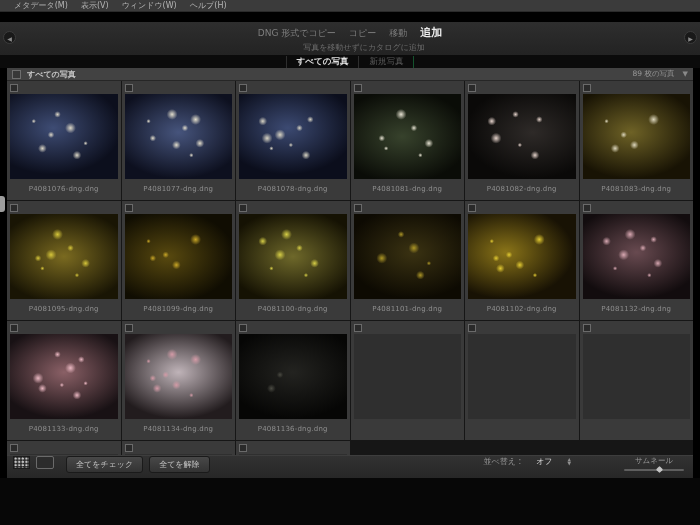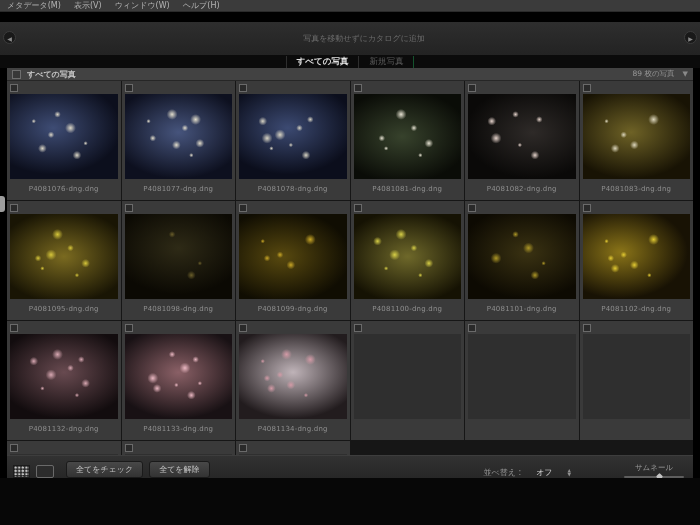--- a/index.html
+++ b/index.html
@@ -1,19 +1,19 @@
 <!DOCTYPE html>
 <html><head>
 <meta charset="utf-8">
 <style>
   html,body{margin:0;padding:0}
   body{width:700px;height:525px;background:#000;font-family:"DejaVu Sans","Liberation Sans",sans-serif;position:relative;overflow:hidden;-webkit-font-smoothing:antialiased}
 
   
-  .menubar{position:absolute;top:0;left:0;width:700px;height:12px;background:#3b3b3b;border-bottom:1px solid #2a2a2a;display:flex;align-items:flex-start;gap:13px;padding-left:7px;box-sizing:border-box}
+  .menubar{position:absolute;top:0;left:0;width:700px;height:12px;background:#3b3b3b;border-bottom:1px solid #2a2a2a;display:flex;align-items:flex-start;gap:13px;padding-left:14px;box-sizing:border-box}
   .menu-item{font-size:8px;color:#b4b4b4;white-space:nowrap;cursor:default}
 
   
   .header{position:absolute;top:22px;left:0;width:700px;height:33px;background:linear-gradient(#2e2e2e,#232323);border-bottom:1px solid #101010;display:flex;flex-direction:column;justify-content:center;align-items:center;gap:2px}
   .hopts{display:flex;align-items:baseline;gap:13px}
   .hopt{font-size:9px;color:#7d7d7d;white-space:nowrap}
   .hopt.sel{font-size:11px;color:#ececec;font-weight:bold}
   .hsub{font-size:8px;color:#6c6c6c;transform:translateX(14px);white-space:nowrap}
   .edge-arrow{position:absolute;top:31px;width:13px;height:13px;border-radius:50%;background:#191919;border:1px solid #3c3c3c;color:#8a8a8a;font-size:6px;line-height:13px;text-align:center;box-sizing:border-box}
   .edge-arrow.left{left:3px}
@@ -33,21 +33,21 @@
   .gb-tri{font-size:7px;color:#8a8a8a;margin-left:8px}
 
   
   .grid{position:absolute;top:81px;left:7px;width:686px;height:374px;background:#161616;display:grid;grid-template-columns:repeat(6,1fr);grid-auto-rows:119px;gap:1px;overflow:hidden}
   .cell{position:relative;background:#3a3a3a}
   .cb{position:absolute;top:3px;left:3px;width:8px;height:8px;border:1px solid #6a6a6a;background:rgba(15,15,15,.35);box-sizing:border-box}
   .photo{position:absolute;left:3px;right:3px;top:13px;bottom:21px;background:#181818}
   .fname{position:absolute;bottom:7px;left:0;width:100%;text-align:center;font-size:7px;color:#8e8e8e;letter-spacing:.2px;white-space:nowrap}
 
   
-  .toolbar{position:absolute;top:455px;left:7px;width:686px;height:23px;background:linear-gradient(#323232,#272727);border-top:1px solid #3d3d3d;display:flex;align-items:flex-end;gap:6px;padding:0 6px;box-sizing:border-box}
+  .toolbar{position:absolute;top:455px;left:7px;width:686px;height:23px;background:linear-gradient(#323232,#272727);border-top:1px solid #3d3d3d;display:flex;align-items:flex-start;gap:6px;padding:0 6px;box-sizing:border-box}
   .gridicon{width:15px;height:11px;border:1px solid #1c1c1c;background-color:#2a2a2a;background-image:radial-gradient(circle 1px at 1.6px 1.6px,#c8c8c8 1px,transparent 1.4px);background-size:3.6px 3.3px}
   .loupeicon{width:16px;height:11px;border:1px solid #6a6a6a;border-radius:2px;background:#2c2c2c;margin-right:6px}
   .tbtn{height:15px;padding:0 9px;background:linear-gradient(#484848,#333);border:1px solid #1a1a1a;border-radius:3px;color:#c2c2c2;font-size:8px;display:flex;align-items:center;white-space:nowrap}
   .sortgrp{margin-left:auto;display:flex;align-items:center;gap:15px}
   .sortlabel{font-size:8px;color:#969696;white-space:nowrap}
   .sortval{font-size:8px;color:#dcdcdc;font-weight:normal;white-space:nowrap}
   .stepper{display:flex;flex-direction:column;font-size:4.5px;line-height:3.6px;color:#909090}
   .thumbgrp{margin-left:46px;margin-right:2px;width:62px;display:flex;flex-direction:column;align-items:center;gap:3px}
   .thumblabel{font-size:7.5px;color:#9a9a9a;white-space:nowrap}
   .slider{position:relative;width:60px;height:2px;background:#5e5e5e;border-radius:1px}
@@ -62,20 +62,26 @@
 <body>
 
 <div class="menubar">
     <span class="menu-item">メタデータ(M)</span>
     <span class="menu-item">表示(V)</span>
     <span class="menu-item">ウィンドウ(W)</span>
     <span class="menu-item">ヘルプ(H)</span>
   </div>
 
 <div class="header">
+  <div class="hopts">
+      <span class="hopt">DNG 形式でコピー</span>
+      <span class="hopt">コピー</span>
+      <span class="hopt">移動</span>
+      <span class="hopt sel">追加</span>
+    </div>
   <div class="hsub">写真を移動せずにカタログに追加</div>
 </div>
 <div class="edge-arrow left">◀</div>
 <div class="edge-arrow right">▶</div>
 
 <div class="tabstrip">
     <span class="tab active">すべての写真</span>
     <span class="tab">新規写真</span>
   </div>
 
@@ -117,25 +123,20 @@
     <div class="photo" style="background: radial-gradient(6px at 48% 60%, rgb(220, 214, 188), rgba(0, 0, 0, 0) 72%), radial-gradient(7.5px at 66% 30%, rgb(220, 214, 188), rgba(0, 0, 0, 0) 72%), radial-gradient(3px at 22% 32%, rgb(220, 214, 188), rgba(0, 0, 0, 0) 72%), radial-gradient(4.5px at 38% 48%, rgb(220, 214, 188), rgba(0, 0, 0, 0) 72%), radial-gradient(6px at 30% 64%, rgb(220, 214, 188), rgba(0, 0, 0, 0) 72%), radial-gradient(75% 65% at 45% 45%, rgb(110, 98, 38) 0%, rgb(24, 19, 4) 84%);"></div>
     <div class="fname">P4081083-dng.dng</div>
   </div>
     <div class="cell">
     <span class="cb"></span>
     <div class="photo" style="background: radial-gradient(7.5px at 38% 48%, rgb(214, 198, 58), rgba(0, 0, 0, 0) 72%), radial-gradient(3px at 30% 64%, rgb(214, 198, 58), rgba(0, 0, 0, 0) 72%), radial-gradient(4.5px at 56% 40%, rgb(214, 198, 58), rgba(0, 0, 0, 0) 72%), radial-gradient(6px at 70% 58%, rgb(214, 198, 58), rgba(0, 0, 0, 0) 72%), radial-gradient(7.5px at 44% 24%, rgb(214, 198, 58), rgba(0, 0, 0, 0) 72%), radial-gradient(3px at 62% 72%, rgb(214, 198, 58), rgba(0, 0, 0, 0) 72%), radial-gradient(4.5px at 26% 52%, rgb(214, 198, 58), rgba(0, 0, 0, 0) 72%), radial-gradient(75% 65%, rgb(122, 106, 32) 0%, rgb(25, 21, 4) 84%);"></div>
     <div class="fname">P4081095-dng.dng</div>
   </div>
     <div class="cell">
     <span class="cb"></span>
-    <div class="photo" style="background: radial-gradient(3px at 70% 58%, rgb(106, 94, 42), rgba(0, 0, 0, 0) 72%), radial-gradient(4.5px at 44% 24%, rgb(106, 94, 42), rgba(0, 0, 0, 0) 72%), radial-gradient(6px at 62% 72%, rgb(106, 94, 42), rgba(0, 0, 0, 0) 72%), radial-gradient(75% 65% at 50% 40%, rgb(46, 42, 22) 0%, rgb(11, 9, 3) 84%);"></div>
-    <div class="fname">P4081098-dng.dng</div>
-  </div>
-    <div class="cell">
-    <span class="cb"></span>
     <div class="photo" style="background: radial-gradient(4.5px at 26% 52%, rgb(200, 166, 38), rgba(0, 0, 0, 0) 72%), radial-gradient(6px at 48% 60%, rgb(200, 166, 38), rgba(0, 0, 0, 0) 72%), radial-gradient(7.5px at 66% 30%, rgb(200, 166, 38), rgba(0, 0, 0, 0) 72%), radial-gradient(3px at 22% 32%, rgb(200, 166, 38), rgba(0, 0, 0, 0) 72%), radial-gradient(4.5px at 38% 48%, rgb(200, 166, 38), rgba(0, 0, 0, 0) 72%), radial-gradient(75% 65% at 40% 50%, rgb(88, 73, 15) 0%, rgb(16, 13, 2) 84%);"></div>
     <div class="fname">P4081099-dng.dng</div>
   </div>
     <div class="cell">
     <span class="cb"></span>
     <div class="photo" style="background: radial-gradient(6px at 22% 32%, rgb(214, 206, 70), rgba(0, 0, 0, 0) 72%), radial-gradient(7.5px at 38% 48%, rgb(214, 206, 70), rgba(0, 0, 0, 0) 72%), radial-gradient(3px at 30% 64%, rgb(214, 206, 70), rgba(0, 0, 0, 0) 72%), radial-gradient(4.5px at 56% 40%, rgb(214, 206, 70), rgba(0, 0, 0, 0) 72%), radial-gradient(6px at 70% 58%, rgb(214, 206, 70), rgba(0, 0, 0, 0) 72%), radial-gradient(7.5px at 44% 24%, rgb(214, 206, 70), rgba(0, 0, 0, 0) 72%), radial-gradient(3px at 62% 72%, rgb(214, 206, 70), rgba(0, 0, 0, 0) 72%), radial-gradient(75% 65%, rgb(110, 104, 42) 0%, rgb(21, 18, 3) 84%);"></div>
     <div class="fname">P4081100-dng.dng</div>
   </div>
     <div class="cell">
     <span class="cb"></span>
@@ -154,20 +155,25 @@
   </div>
     <div class="cell">
     <span class="cb"></span>
     <div class="photo" style="background: radial-gradient(6px at 30% 64%, rgb(234, 184, 194), rgba(0, 0, 0, 0) 72%), radial-gradient(7.5px at 56% 40%, rgb(234, 184, 194), rgba(0, 0, 0, 0) 72%), radial-gradient(3px at 70% 58%, rgb(234, 184, 194), rgba(0, 0, 0, 0) 72%), radial-gradient(4.5px at 44% 24%, rgb(234, 184, 194), rgba(0, 0, 0, 0) 72%), radial-gradient(6px at 62% 72%, rgb(234, 184, 194), rgba(0, 0, 0, 0) 72%), radial-gradient(7.5px at 26% 52%, rgb(234, 184, 194), rgba(0, 0, 0, 0) 72%), radial-gradient(3px at 48% 60%, rgb(234, 184, 194), rgba(0, 0, 0, 0) 72%), radial-gradient(4.5px at 66% 30%, rgb(234, 184, 194), rgba(0, 0, 0, 0) 72%), radial-gradient(75% 65% at 50% 45%, rgb(138, 96, 102) 0%, rgb(24, 17, 20) 84%);"></div>
     <div class="fname">P4081133-dng.dng</div>
   </div>
     <div class="cell">
     <span class="cb"></span>
     <div class="photo" style="background: radial-gradient(7.5px at 44% 24%, rgb(211, 154, 166), rgba(0, 0, 0, 0) 72%), radial-gradient(3px at 62% 72%, rgb(211, 154, 166), rgba(0, 0, 0, 0) 72%), radial-gradient(4.5px at 26% 52%, rgb(211, 154, 166), rgba(0, 0, 0, 0) 72%), radial-gradient(6px at 48% 60%, rgb(211, 154, 166), rgba(0, 0, 0, 0) 72%), radial-gradient(7.5px at 66% 30%, rgb(211, 154, 166), rgba(0, 0, 0, 0) 72%), radial-gradient(3px at 22% 32%, rgb(211, 154, 166), rgba(0, 0, 0, 0) 72%), radial-gradient(4.5px at 38% 48%, rgb(211, 154, 166), rgba(0, 0, 0, 0) 72%), radial-gradient(6px at 30% 64%, rgb(211, 154, 166), rgba(0, 0, 0, 0) 72%), radial-gradient(75% 65% at 50% 45%, rgb(191, 179, 184) 0%, rgb(34, 28, 30) 84%);"></div>
     <div class="fname">P4081134-dng.dng</div>
+  </div>
+    <div class="cell">
+    <span class="cb"></span>
+    <div class="photo" style="background: radial-gradient(4.5px at 38% 48%, rgb(74, 74, 66), rgba(0, 0, 0, 0) 72%), radial-gradient(6px at 30% 64%, rgb(74, 74, 66), rgba(0, 0, 0, 0) 72%), radial-gradient(75% 65% at 50% 45%, rgb(35, 35, 32) 0%, rgb(6, 6, 5) 84%);"></div>
+    <div class="fname">P4081136-dng.dng</div>
   </div>
     <div class="cell">
     <span class="cb"></span>
     <div class="photo" style="background: rgb(47, 47, 47);"></div>
     <div class="fname"></div>
   </div>
     <div class="cell">
     <span class="cb"></span>
     <div class="photo" style="background: rgb(47, 47, 47);"></div>
     <div class="fname"></div>

